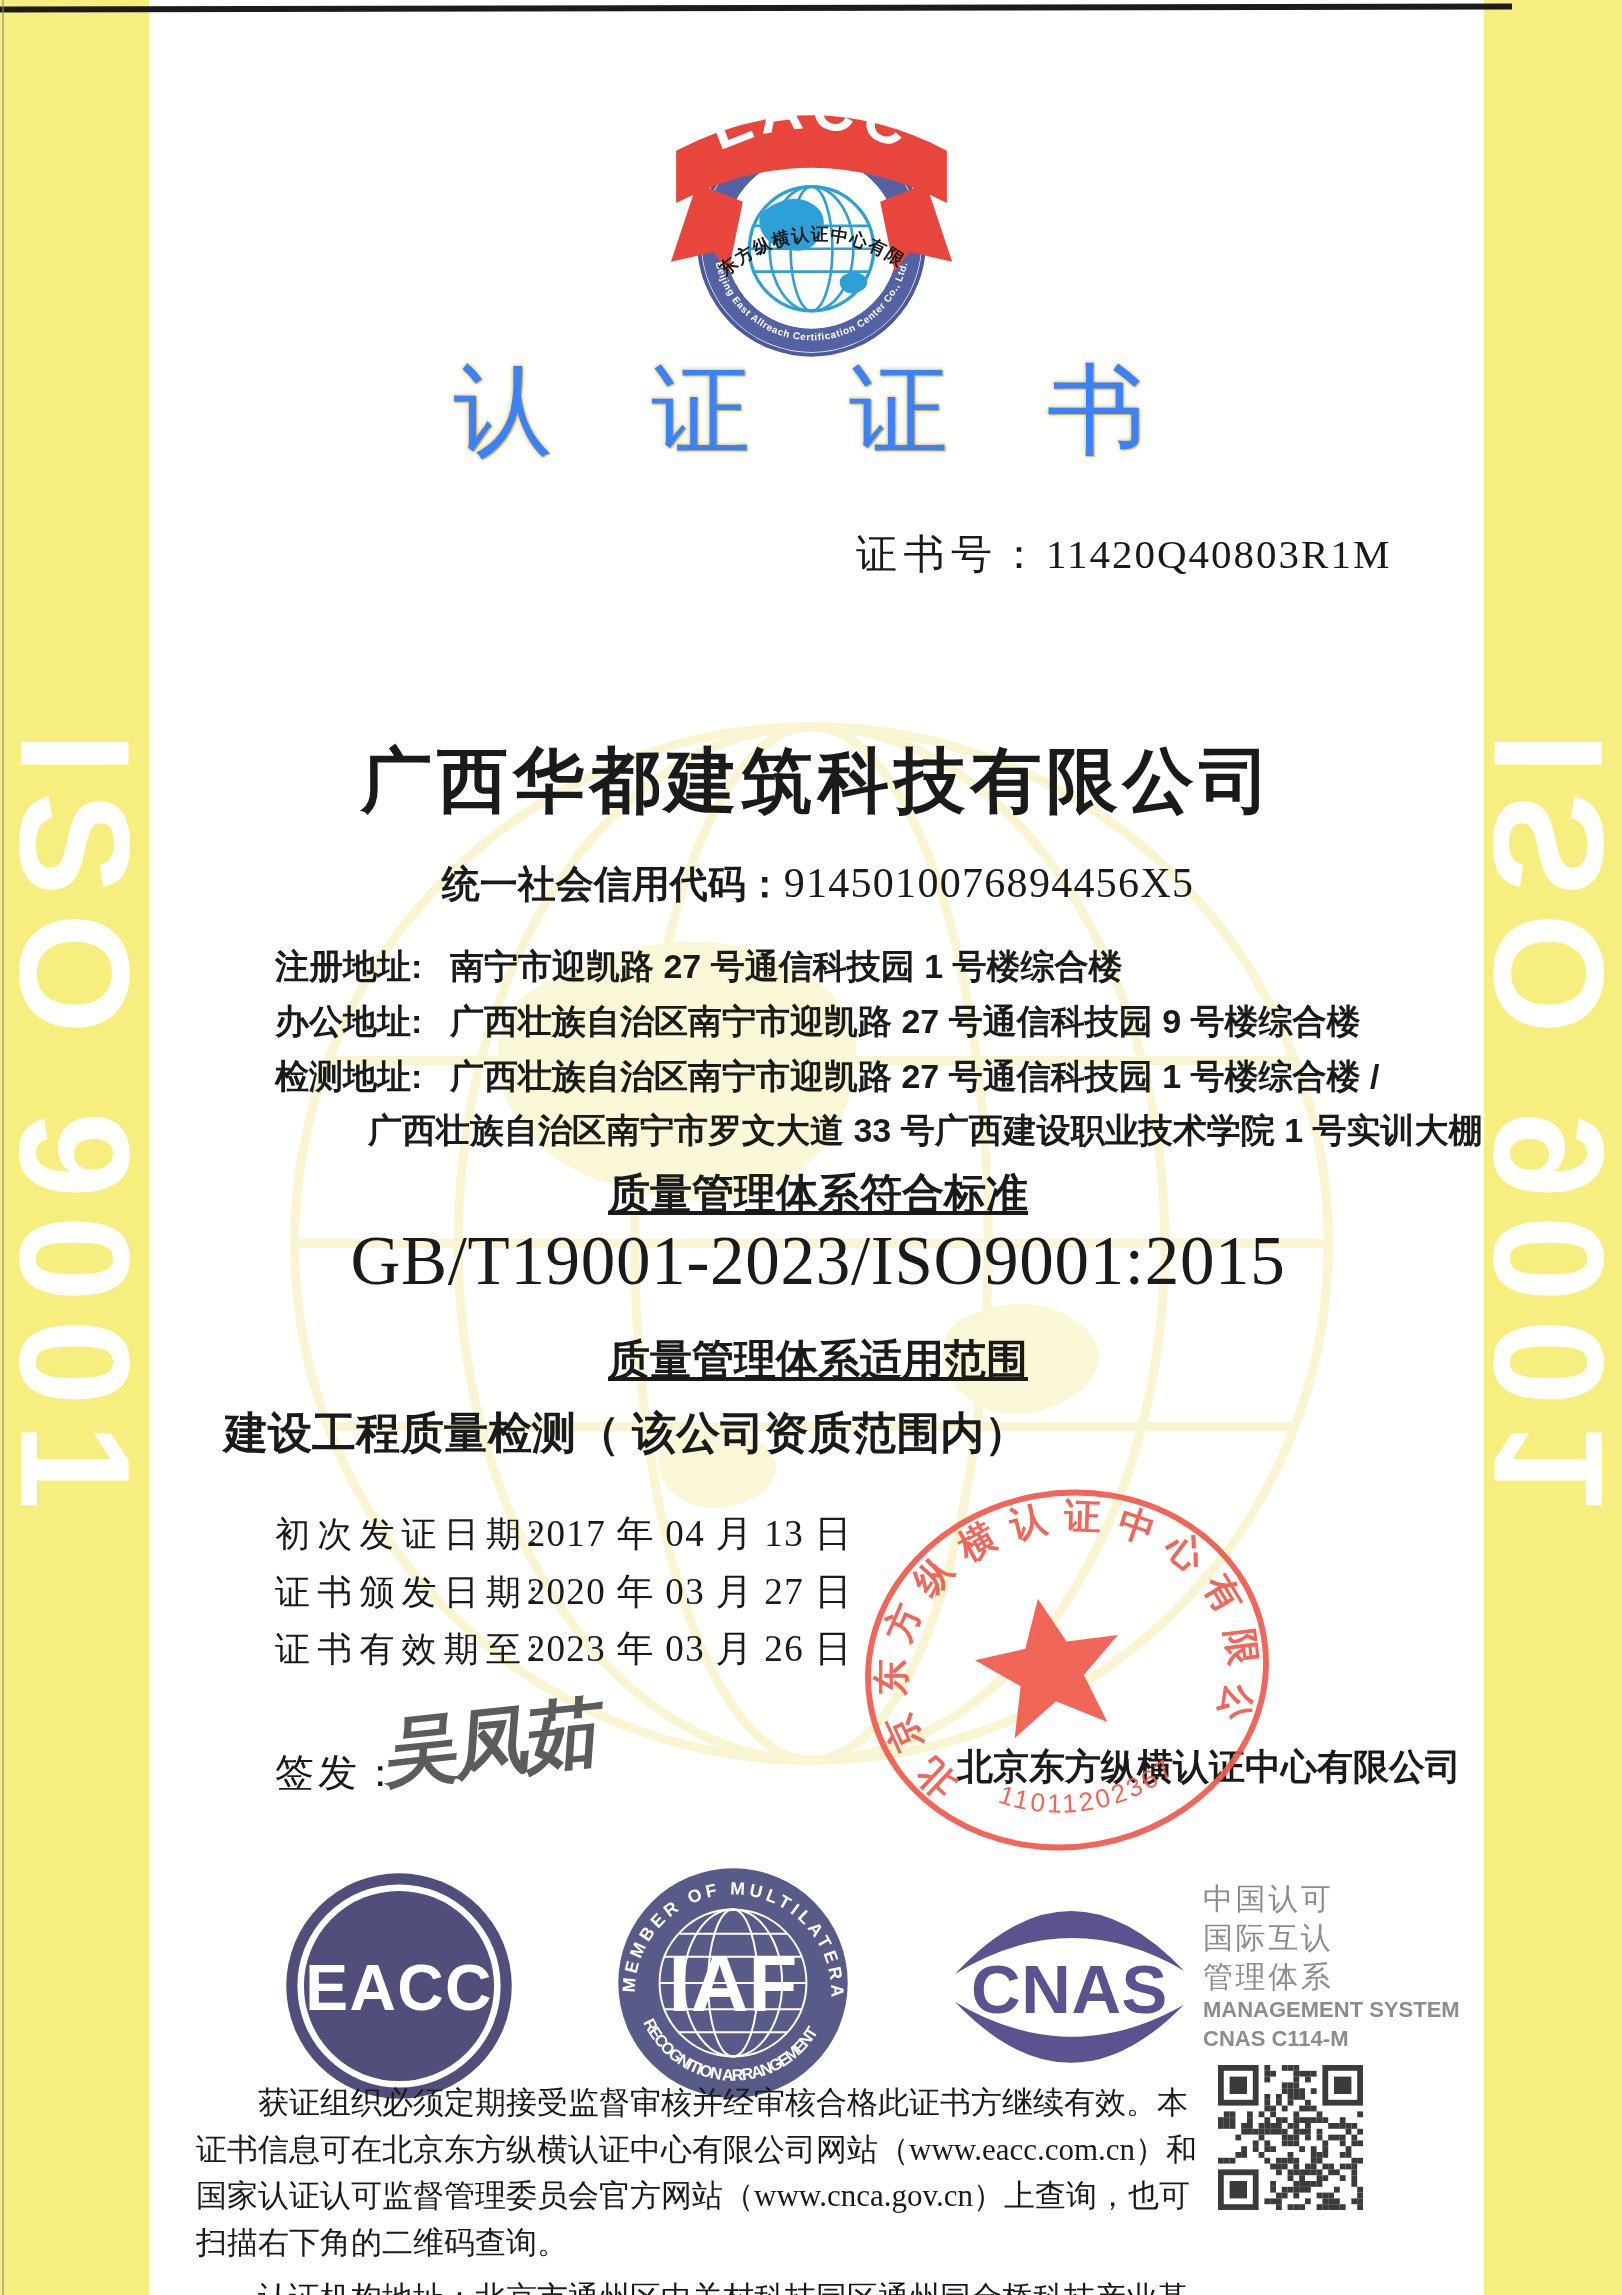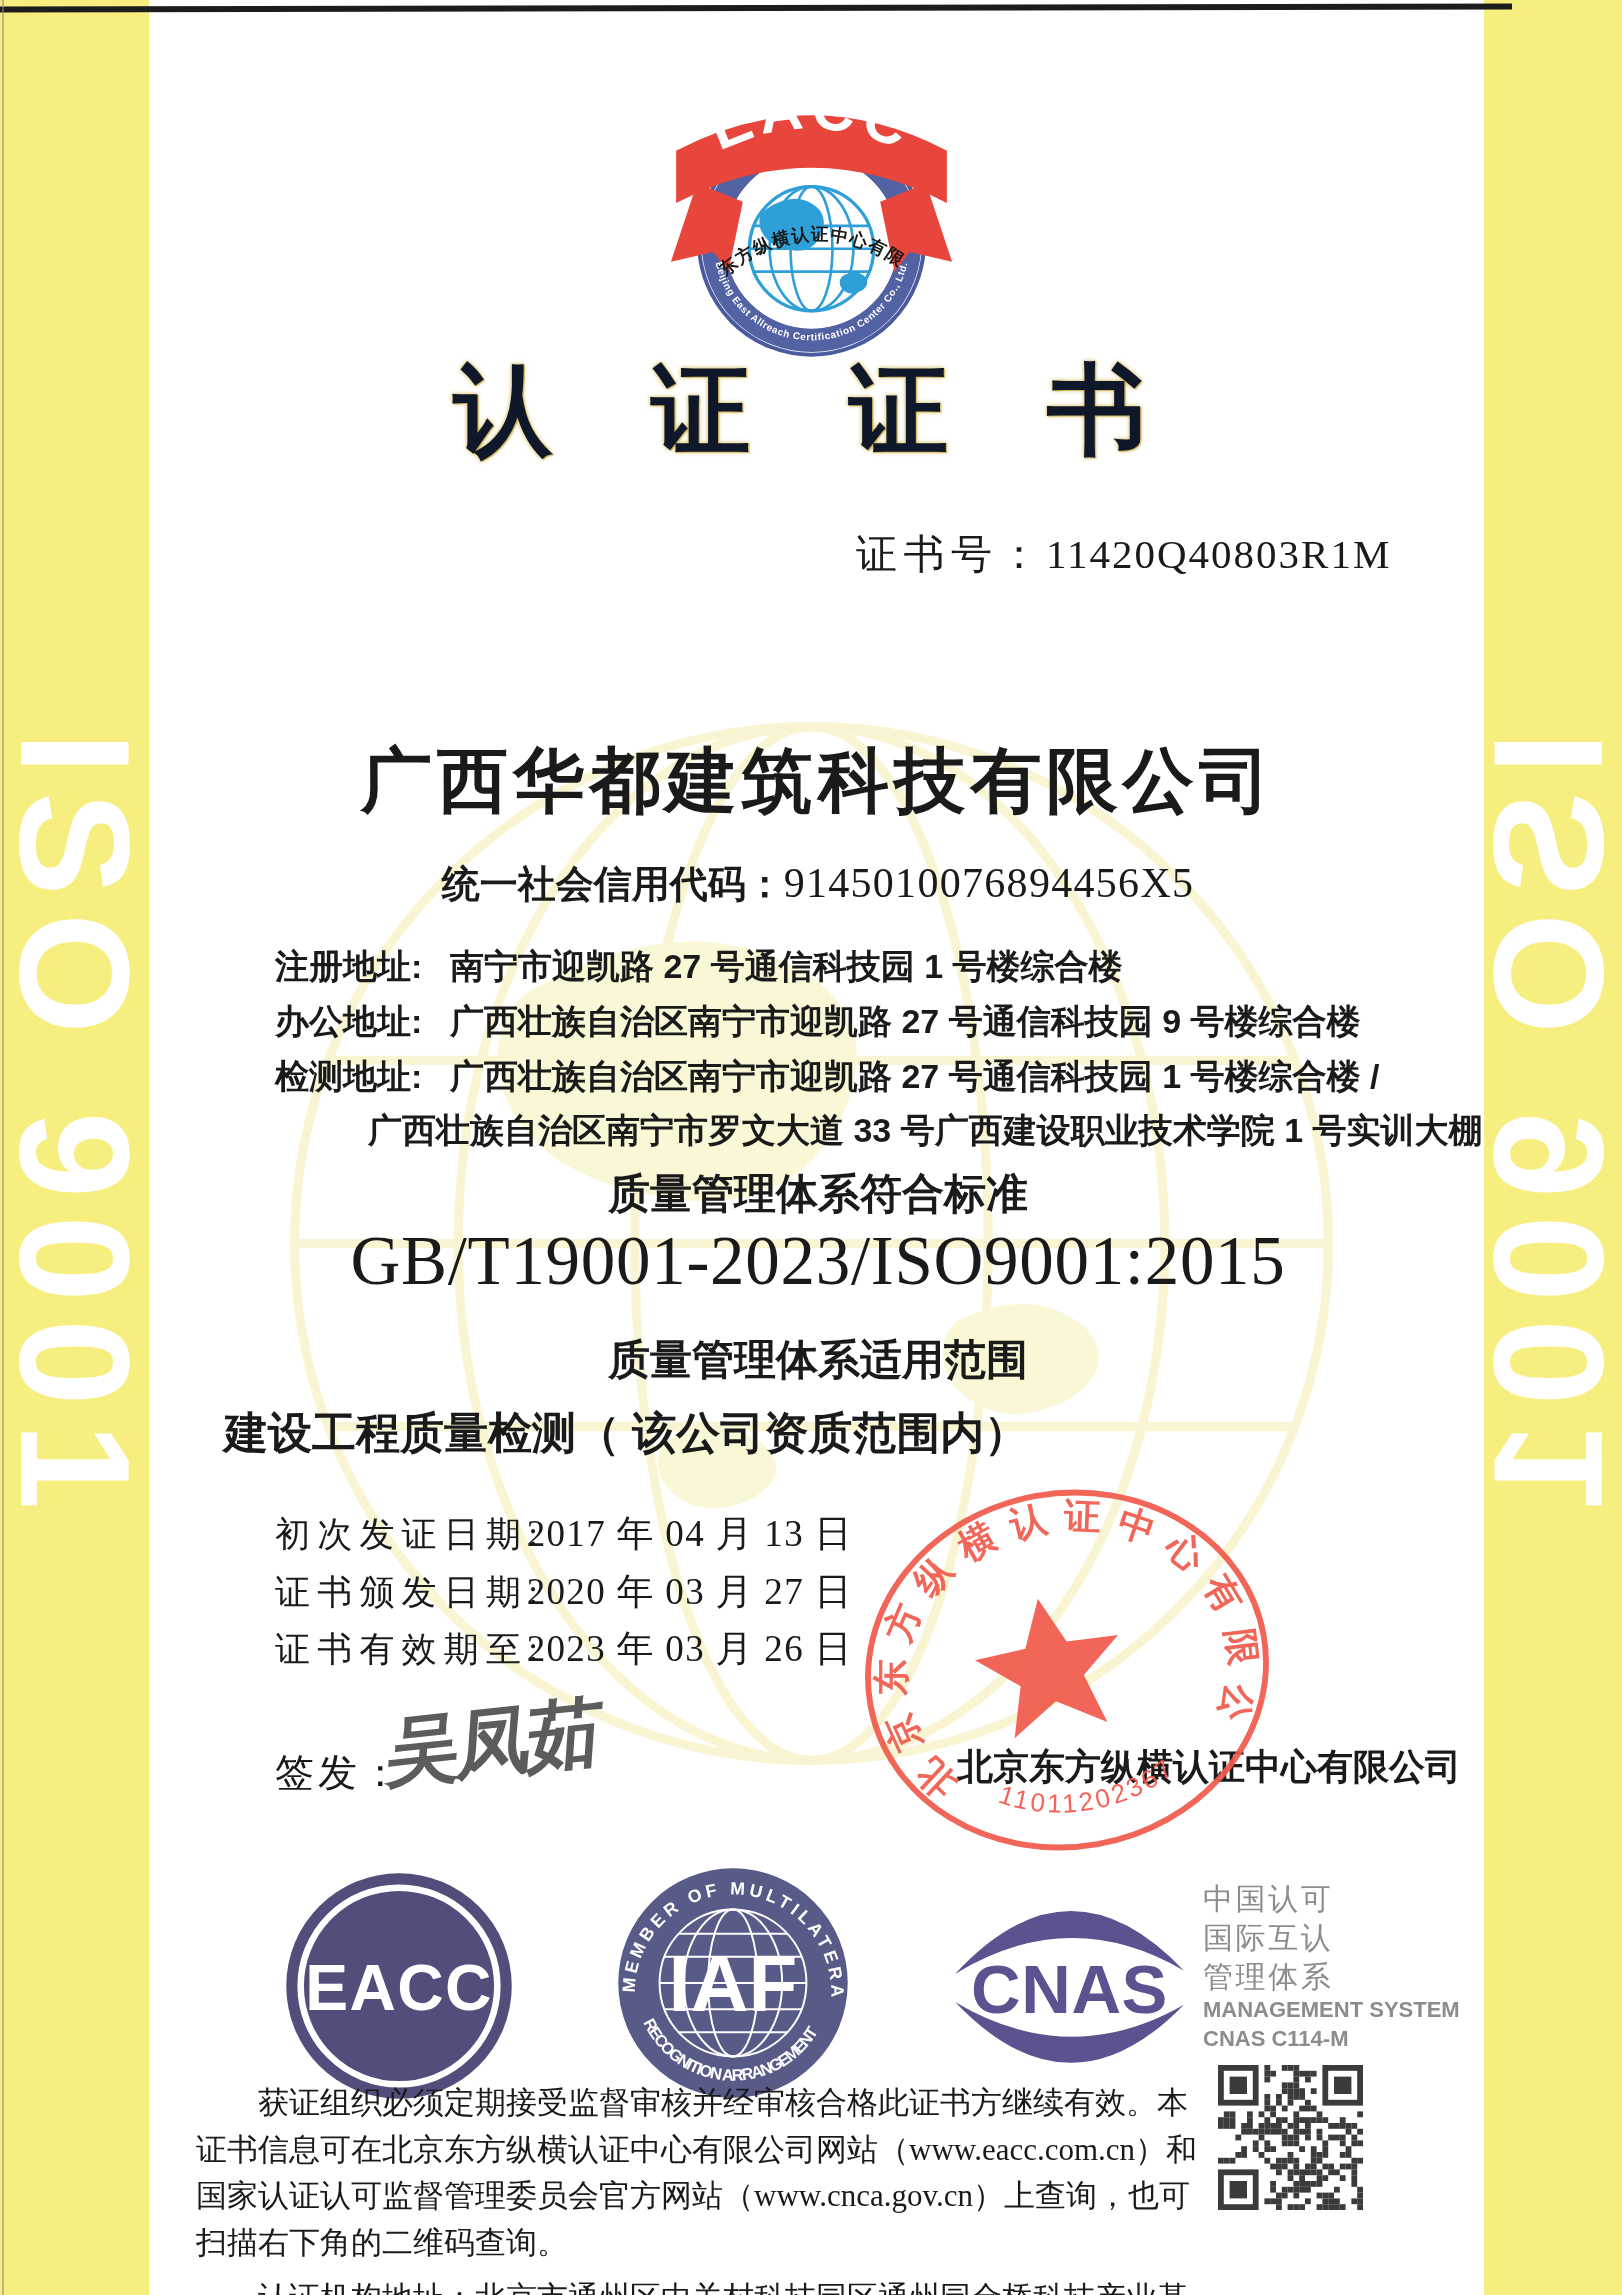--- a/index.html
+++ b/index.html
@@ -17,37 +17,37 @@
   
   .scan-top{position:absolute;top:4.6px;left:0;width:1512px;height:5.9px;background:#1c1c1c;
         transform:rotate(-0.12deg);z-index:4;}
   .scan-left{position:absolute;top:0;left:2px;width:2px;height:2295px;background:#8a8a8a;opacity:.55;z-index:4;}
   
   .watermark{position:absolute;left:275px;top:707px;width:1073px;height:1073px;z-index:0;opacity:.5;}
   
   .content{position:absolute;left:0;top:0;width:1623px;height:2295px;z-index:3;}
   .emblem{position:absolute;left:651px;top:46px;width:321px;height:327px;}
   .title{position:absolute;left:157px;top:359px;width:1322px;text-align:center;line-height:1.05;
-        font-size:99px;font-weight:700;letter-spacing:37px;color:#0f172a;
+        font-size:99px;font-weight:400;letter-spacing:37px;color:#3b82f6;
         text-shadow:0 0 4.6px rgba(201,167,45,.95), 1.3px 1.3px 0 rgba(190,154,40,.55);}
   .cert-no{position:absolute;left:856px;top:527px;font-size:41px;white-space:nowrap;}
   .cert-no .lbl{letter-spacing:6.5px;}
   .cert-no .val{letter-spacing:2px;}
   .hereby{position:absolute;left:157px;top:656px;width:1322px;text-align:center;font-size:51px;font-weight:700;}
   .company{position:absolute;left:157px;top:734px;width:1322px;text-align:center;font-size:71px;
         font-weight:800;letter-spacing:5.2px;font-family:"Liberation Sans","DejaVu Sans",sans-serif;}
   .credit{position:absolute;left:157px;top:859px;width:1322px;text-align:center;white-space:nowrap;}
   .credit .lbl{font-size:38px;font-weight:700;font-family:"Liberation Sans","DejaVu Sans",sans-serif;}
   .credit .val{font-size:42px;letter-spacing:1.3px;}
   .addr{position:absolute;left:275px;width:1165px;display:flex;white-space:nowrap;
         font-family:"Liberation Sans","DejaVu Sans",sans-serif;font-weight:700;font-size:34px;}
   .addr .lbl{width:175px;flex:none;}
   .addr.cont{padding-left:93px;}
   .std-head{position:absolute;left:157px;width:1322px;text-align:center;font-size:42px;font-weight:700;
-        font-family:"Liberation Sans","DejaVu Sans",sans-serif;}
+        font-family:"Liberation Sans","DejaVu Sans",sans-serif;text-decoration:underline;}
   .std-code{position:absolute;left:157px;top:1222px;width:1322px;text-align:center;font-size:69px;letter-spacing:0.7px;}
   .scope{position:absolute;left:224px;top:1404px;font-size:44px;font-weight:700;white-space:nowrap;
         font-family:"Liberation Sans","DejaVu Sans",sans-serif;}
   .daterow{position:absolute;left:275px;white-space:nowrap;font-size:35px;}
   .daterow .lbl{display:inline-block;width:243px;letter-spacing:7.2px;}
   .daterow .val{font-size:37px;letter-spacing:1.3px;}
   .seal{position:absolute;left:851px;top:1480px;width:432px;height:380px;transform:rotate(-10deg);
         opacity:.92;z-index:2;}
   .sign-label{position:absolute;left:275px;top:1746px;font-size:39px;letter-spacing:3.9px;}
   .signature{position:absolute;left:386px;top:1693px;font-size:75px;font-weight:700;color:#5c5c5c;

